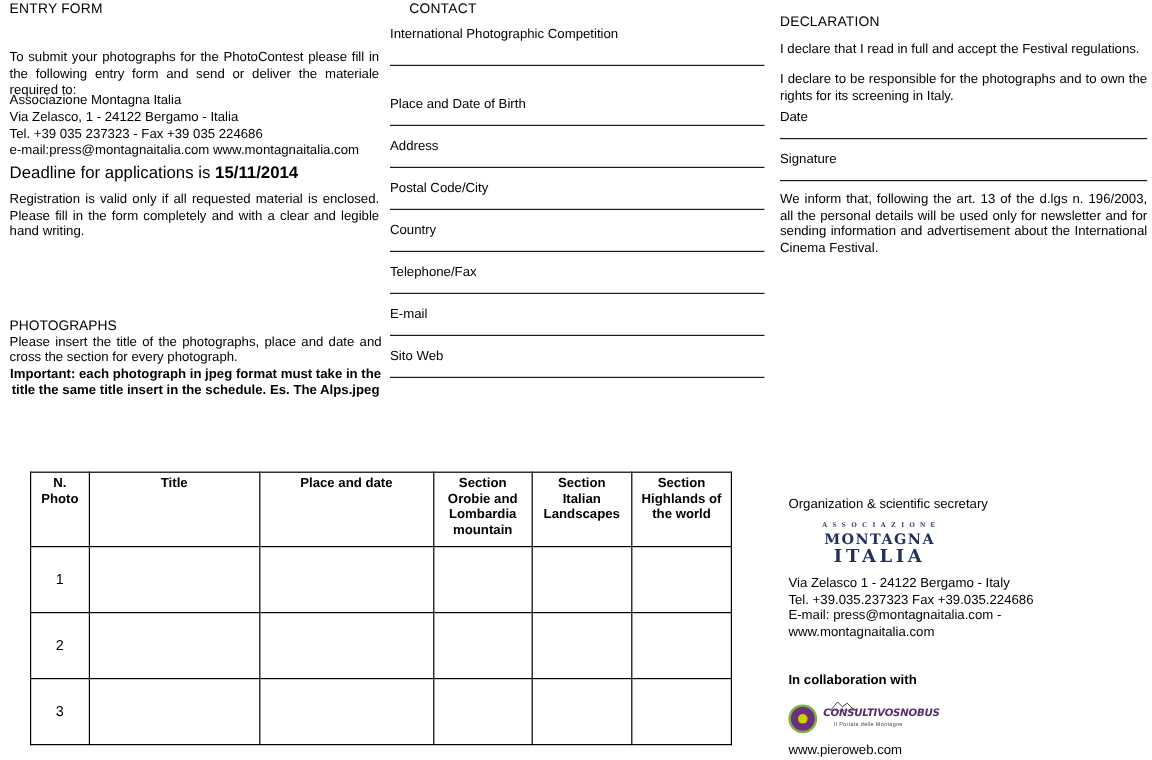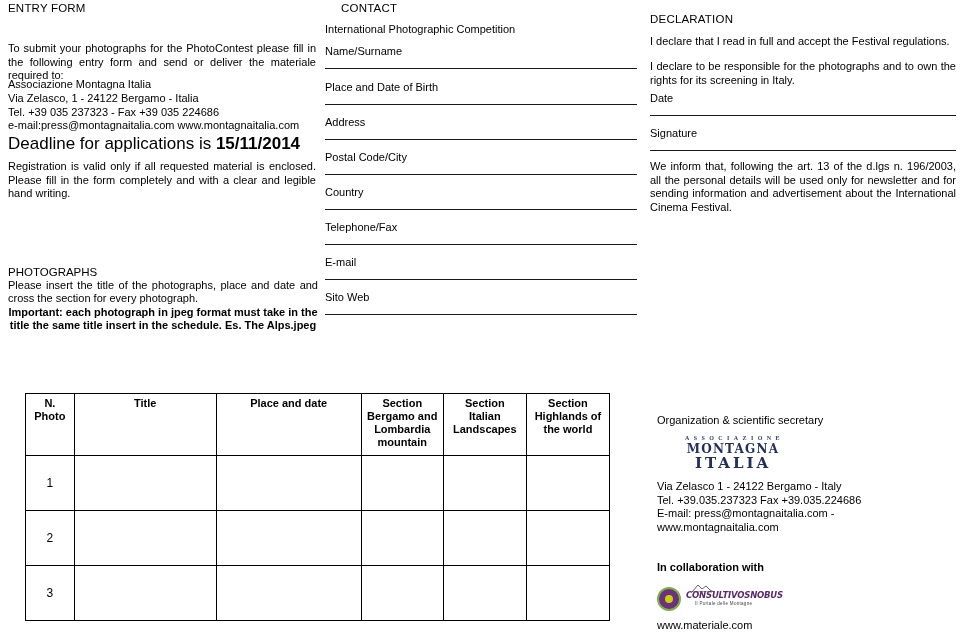--- a/index.html
+++ b/index.html
@@ -62,21 +62,21 @@
     top: 78px;
     width: 308px;
     font-size: 11px;
     line-height: 13.8px;
   }
   #deadline-line {
     position: absolute;
     left: 0px;
     top: 137px;
     width: 308px;
-    font-size: 17px;
+    font-size: 14px;
     line-height: 13.8px;
   }
   #rules-para {
     position: absolute;
     left: 0px;
     top: 160px;
     width: 308px;
   }
   #photographs-block {
     position: absolute;
@@ -362,21 +362,20 @@
     </div>
   </div>
 
   <div class="col" id="mid-col">
 
     <div class="heading" id="contact-title">CONTACT</div>
 
     <div id="competition-name">International Photographic Competition</div>
 
     <div class="field" style="top:44px">
-      <span class="field-label">Name/Surname</span>
       <span class="field-rule"></span>
     </div>
 
     <div class="field" style="top:80px">
       <span class="field-label">Place and Date of Birth</span>
       <span class="field-rule"></span>
     </div>
 
     <div class="field" style="top:115px">
       <span class="field-label">Address</span>
@@ -438,21 +437,21 @@
           <div>Photo</div>
         </th>
         <th class="c-title">
           <div>Title</div>
         </th>
         <th class="c-place">
           <div>Place and date</div>
         </th>
         <th class="c-s1">
           <div>Section</div>
-          <div>Bergamo and</div>
+          <div>Orobie and</div>
           <div>Lombardia</div>
           <div>mountain</div>
         </th>
         <th class="c-s2">
           <div>Section</div>
           <div>Italian</div>
           <div>Landscapes</div>
         </th>
         <th class="c-s3">
           <div>Section</div>
@@ -510,15 +509,15 @@
     <div id="collab-logo">
       <span id="collab-mark"></span>
       <svg id="collab-peak" viewBox="0 0 26 8">
         <path d="M2 8 L8 1 L12 5 L16 2 L20 6 L24 8 Z" fill="none" stroke="#3a3a3a" stroke-width="0.8"></path>
       </svg>
       <span id="collab-wordmark">CONSULTIVOSNOBUS</span>
       <span id="collab-tagline">Il Portale delle Montagne</span>
     </div>
   </div>
 
-  <div id="collab-url">www.materiale.com</div>
+  <div id="collab-url">www.pieroweb.com</div>
 
 </div>
 
 </body></html>

